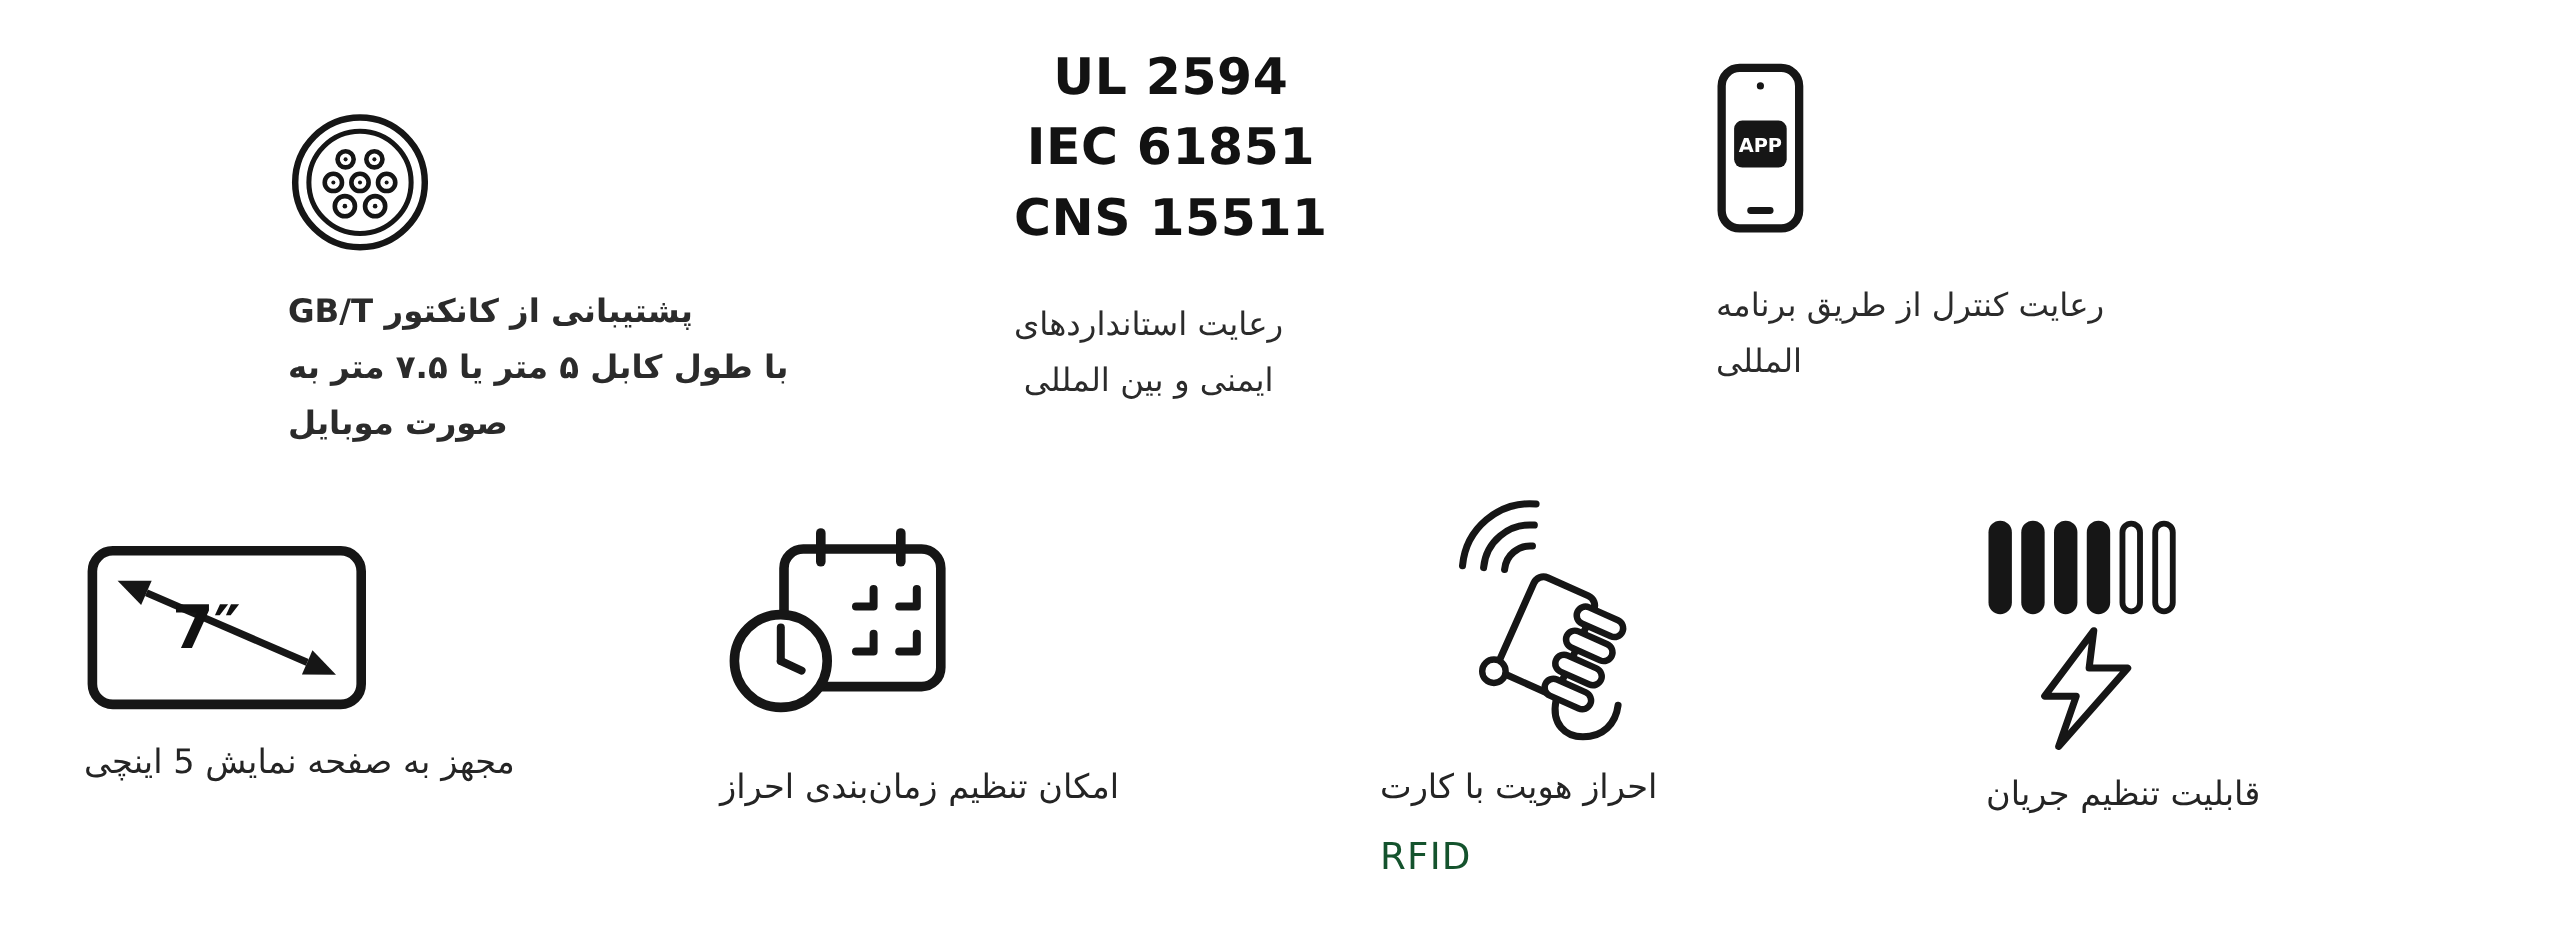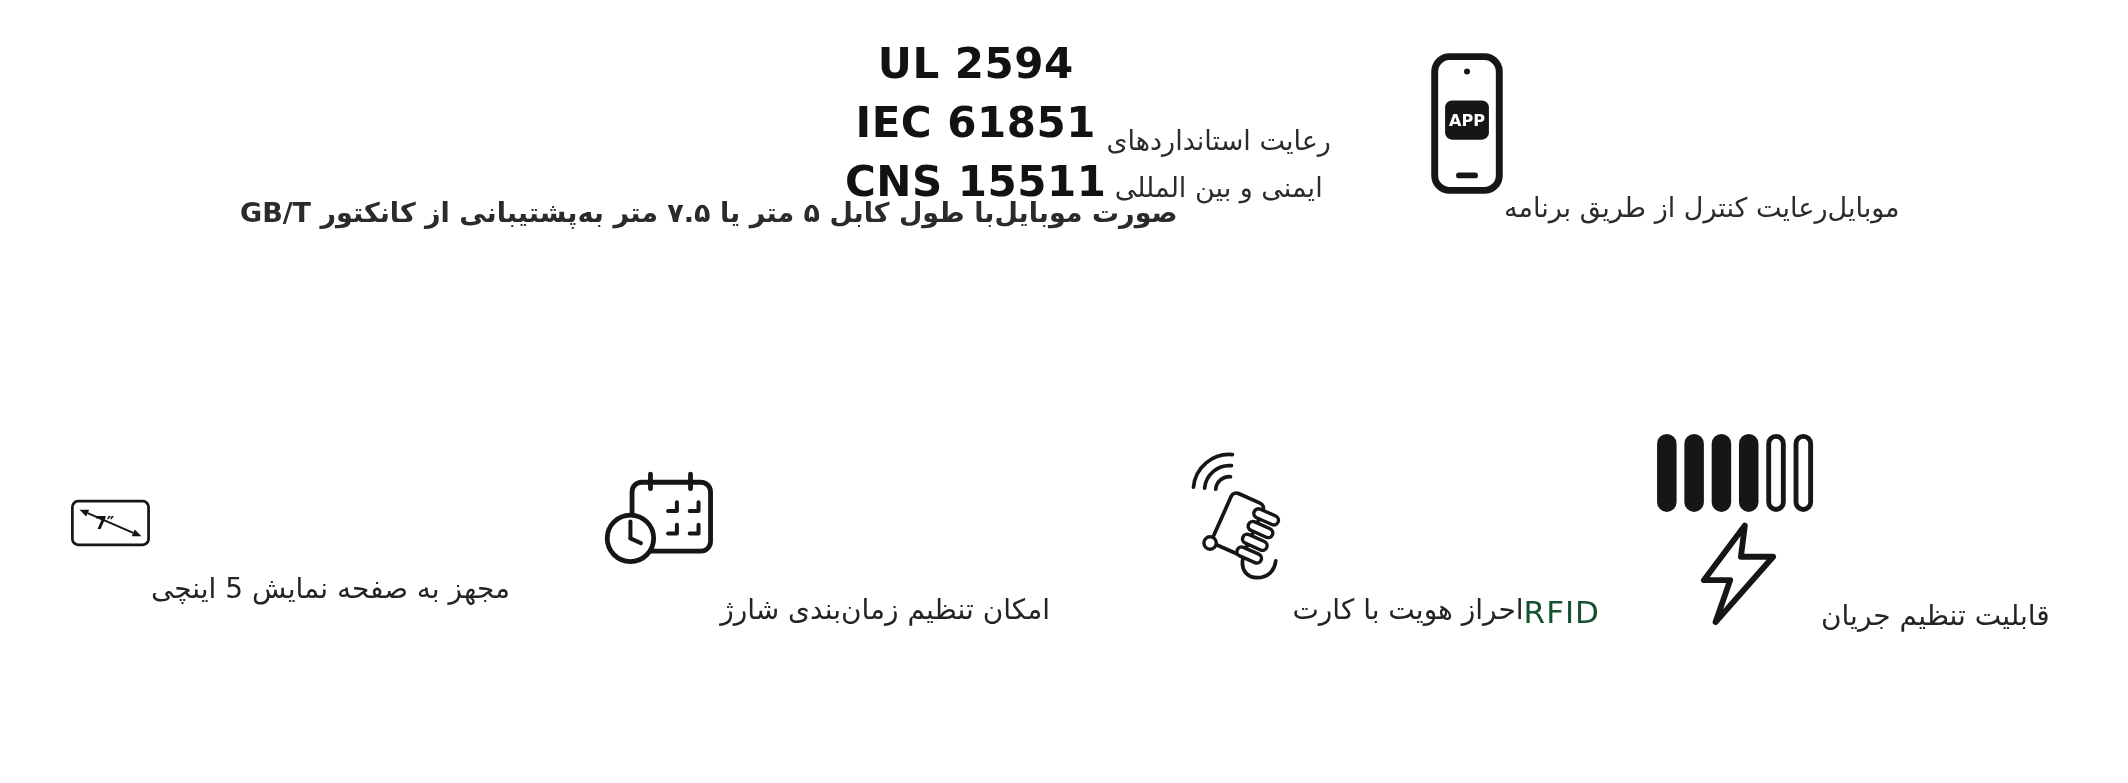--- a/index.html
+++ b/index.html
@@ -8,22 +8,22 @@
     width: 2128px;
     height: 783px;
     background: #ffffff;
     font-family: "DejaVu Sans", sans-serif;
     color: #222222;
     overflow: hidden;
   }
   .feature {
     position: absolute;
     display: flex;
-    flex-direction: row;
-    align-items: flex-end;
+    flex-direction: column;
+    align-items: flex-start;
     text-align: center;
   }
   .fa-line {
     direction: rtl;
     unicode-bidi: plaintext;
     font-size: 27px;
     line-height: 47px;
     color: #2b2b2b;
     white-space: nowrap;
   }
@@ -99,21 +99,21 @@
 
   <section class="feature" style="left:1430px; top:52px; width:490px;">
     <svg class="icon" width="74" height="143" viewBox="0 0 64 124" style="margin-bottom:36px;">
       <rect x="4" y="4" width="56" height="116" rx="13" fill="none" stroke="#161616" stroke-width="6"></rect>
       <circle cx="32" cy="17" r="2.6" fill="#161616"></circle>
       <rect x="13" y="42" width="38" height="34" rx="6" fill="#161616"></rect>
       <text x="32" y="64.5" text-anchor="middle" font-size="14" font-weight="bold" fill="#ffffff">APP</text>
       <line x1="25" y1="107" x2="39" y2="107" stroke="#161616" stroke-width="5" stroke-linecap="round"></line>
     </svg>
     <div class="fa-line">رعایت کنترل از طریق برنامه</div>
-    <div class="fa-line">موبایل</div>
+    <div class="fa-line">المللی</div>
   </section>
 
   <section class="feature" style="left:70px; top:452px; width:440px;">
     <svg class="icon" width="238" height="142" viewBox="0 0 238 142" style="margin-bottom:18px;">
       <rect x="7" y="7" width="224" height="128" rx="17" fill="none" stroke="#161616" stroke-width="8"></rect>
       <line x1="52" y1="42" x2="186" y2="100" stroke="#161616" stroke-width="6"></line>
       <polygon points="28,32 47.6,52.1 56.4,31.9" fill="#161616"></polygon>
       <polygon points="210,110.3 181.6,110.1 190.4,89.9" fill="#161616"></polygon>
       <text x="102" y="88" text-anchor="middle" font-size="50" font-weight="bold" fill="#111111">7″</text>
     </svg>
@@ -128,21 +128,21 @@
       <g fill="none" stroke="#161616" stroke-width="5" stroke-linecap="round" stroke-linejoin="round">
         <path d="M85 52 h11 v-11"></path>
         <path d="M112 52 h11 v-11"></path>
         <path d="M85 80 h11 v-11"></path>
         <path d="M112 80 h11 v-11"></path>
       </g>
       <circle cx="38" cy="86" r="29" fill="#ffffff" stroke="#161616" stroke-width="6"></circle>
       <line x1="38" y1="86" x2="38" y2="65" stroke="#161616" stroke-width="5" stroke-linecap="round"></line>
       <line x1="38" y1="86" x2="51" y2="92" stroke="#161616" stroke-width="5" stroke-linecap="round"></line>
     </svg>
-    <div class="label-line">امکان تنظیم زمان‌بندی شارژ</div>
+    <div class="label-line">امکان تنظیم زمان‌بندی احراز</div>
   </section>
 
   <section class="feature" style="left:1150px; top:412px; width:450px;">
     <svg class="icon" width="225" height="205" viewBox="0 0 230 210" style="margin-bottom:16px;">
       <g fill="none" stroke="#161616" stroke-width="6" stroke-linecap="round">
         <path d="M106.1 64.1 A22 22 0 0 1 129.9 44.1"></path>
         <path d="M88.2 62.5 A40 40 0 0 1 131.5 26.2"></path>
         <path d="M70.2 60.9 A58 58 0 0 1 133.0 8.2"></path>
       </g>
       <rect x="-28" y="-45" width="56" height="90" rx="9" transform="translate(142 120) rotate(24)" fill="#ffffff" stroke="#161616" stroke-width="6"></rect>

